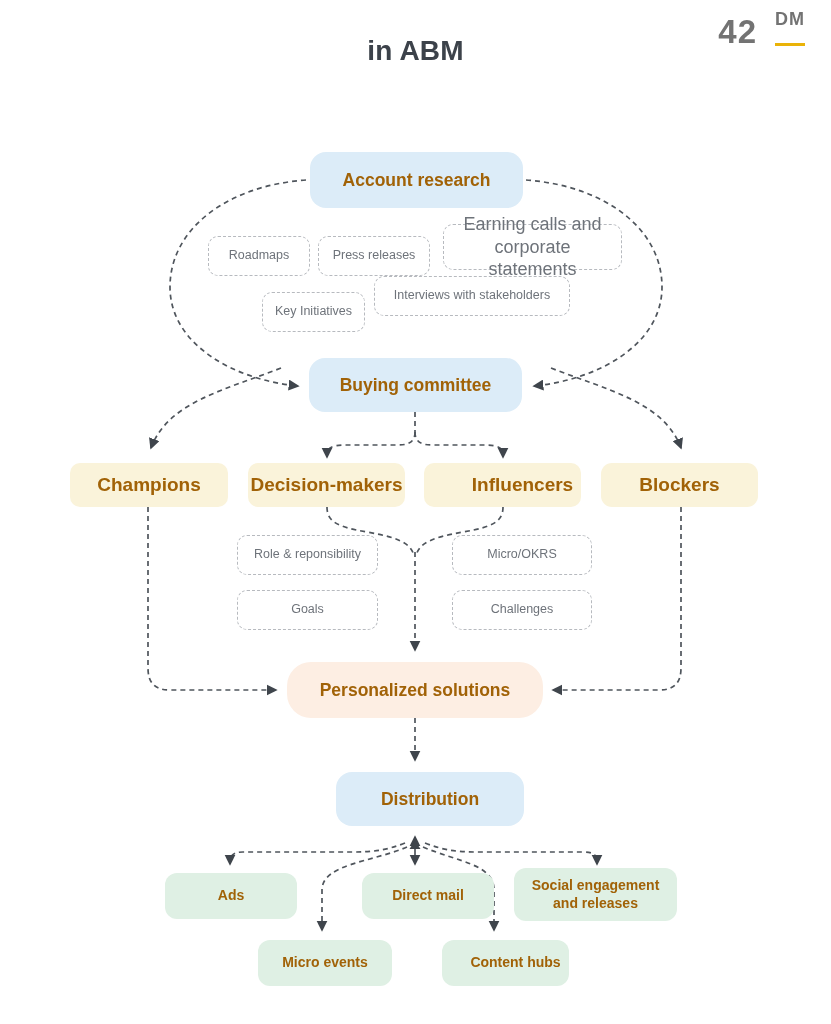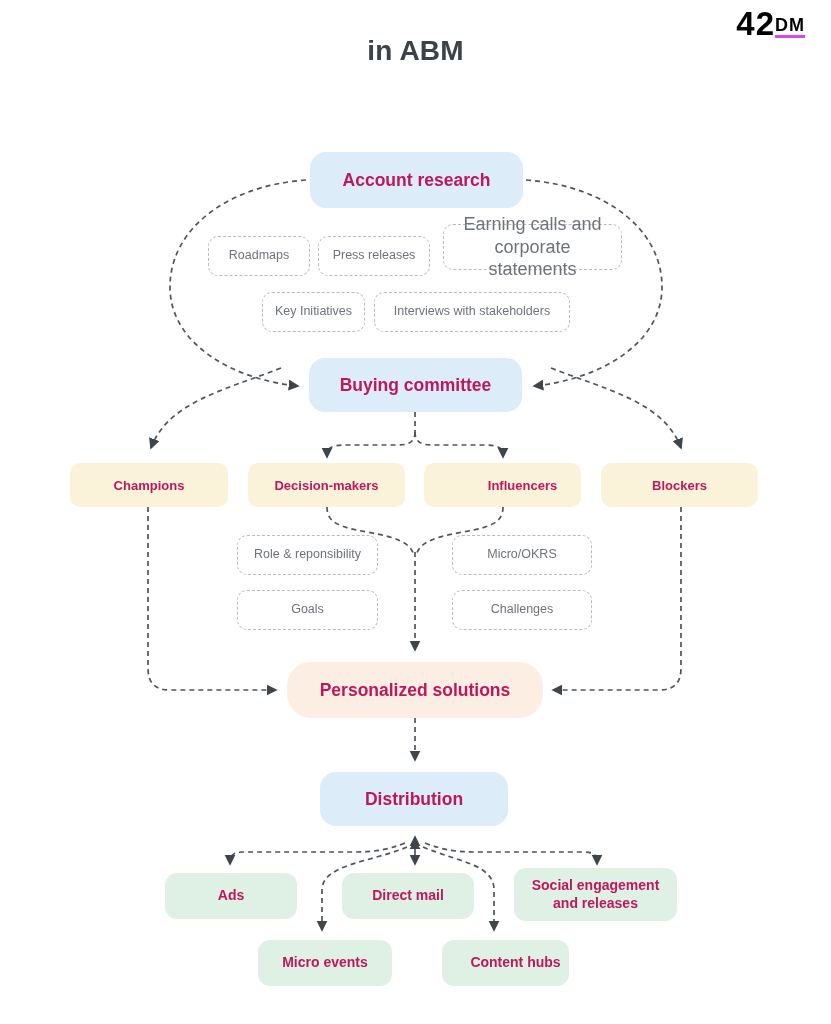--- a/index.html
+++ b/index.html
@@ -2,46 +2,46 @@
 <html><head>
 <meta charset="utf-8">
 <style>
   html,body{margin:0;padding:0;background:#ffffff;}
   body{font-family:"Liberation Sans","DejaVu Sans",sans-serif;}
   .canvas{position:relative;width:831px;height:1024px;background:#ffffff;overflow:hidden;}
 
   .title{position:absolute;top:33px;left:0;width:100%;text-align:center;
          font-size:28px;line-height:1.32;font-weight:700;color:#3c424a;letter-spacing:.2px;}
 
-  .logo{position:absolute;top:10px;right:26px;display:flex;align-items:flex-end;color:#000000;}
+  .logo{position:absolute;top:10px;right:26px;display:flex;align-items:flex-end;color:#737373;}
   .logo .big{font-size:33px;font-weight:600;line-height:.85;letter-spacing:1px;}
   .logo .small{font-size:18px;font-weight:700;letter-spacing:1px;line-height:1;
-               border-bottom:3px solid #d946ef;padding-bottom:1px;margin-left:0;}
+               border-bottom:3px solid #eab308;padding-bottom:15px;margin-left:18px;}
 
   svg.wires{position:absolute;top:0;left:0;width:831px;height:1024px;pointer-events:none;}
 
   .node{position:absolute;display:flex;align-items:center;justify-content:center;
-        text-align:center;color:#be185d;box-sizing:border-box;}
+        text-align:center;color:#a16207;box-sizing:border-box;}
   .big-node{border-radius:16px;font-size:17.5px;font-weight:700;}
-  .mid-node{border-radius:10px;font-size:13px;font-weight:700;}
+  .mid-node{border-radius:10px;font-size:19px;font-weight:700;}
   .grn-node{border-radius:12px;font-size:14px;font-weight:700;line-height:1.25;padding:0 8px;}
   .chip{border:1.6px dashed #b7babf;border-radius:10px;background:#ffffff;
         font-size:12.5px;font-weight:400;color:#6e737a;line-height:1.25;padding:0 8px;}
 
   
   #account-research{left:310px;top:152px;width:213px;height:56px;}
   #buying-committee{left:309px;top:358px;width:213px;height:54px;}
   #personalized-solutions{left:287px;top:662px;width:256px;height:56px;border-radius:24px;}
   #distribution{left:320px;top:772px;width:188px;height:54px;}
 
   #chip-roadmaps{left:208px;top:236px;width:102px;height:40px;}
   #chip-press-releases{left:318px;top:236px;width:112px;height:40px;}
   #chip-earning-calls{left:443px;top:224px;width:179px;height:46px;font-size:18px;}
   #chip-key-initiatives{left:262px;top:292px;width:103px;height:40px;}
-  #chip-interviews{left:374px;top:292px;width:196px;height:40px;}
+  #chip-interviews{left:374px;top:276px;width:196px;height:40px;}
 
   #champions{left:70px;top:463px;width:158px;height:44px;}
   #decision-makers{left:248px;top:463px;width:157px;height:44px;}
   #influencers{left:424px;top:463px;width:157px;height:44px;padding-left:40px;}
   #blockers{left:601px;top:463px;width:157px;height:44px;}
 
   #chip-role{left:237px;top:535px;width:141px;height:40px;}
   #chip-kpis{left:452px;top:535px;width:140px;height:40px;}
   #chip-goals{left:237px;top:590px;width:141px;height:40px;}
   #chip-challenges{left:452px;top:590px;width:140px;height:40px;}
@@ -118,21 +118,21 @@
   <div class="node mid-node" id="influencers" style="background: rgb(250, 243, 218);">Influencers</div>
   <div class="node mid-node" id="blockers" style="background: rgb(250, 243, 218); border-radius: 11px;">Blockers</div>
 
   <div class="node chip" id="chip-role">Role &amp; reponsibility</div>
   <div class="node chip" id="chip-kpis">Micro/OKRS</div>
   <div class="node chip" id="chip-goals">Goals</div>
   <div class="node chip" id="chip-challenges">Challenges</div>
 
   <div class="node big-node" id="personalized-solutions" style="background: rgb(253, 238, 227);">Personalized solutions</div>
 
-  <div class="node big-node" id="distribution" style="background: rgb(220, 236, 248);">Distribution</div>
+  <div class="node big-node" id="distribution" style="background: rgb(220, 236, 248); margin-left: 16px;">Distribution</div>
 
   <div class="node grn-node" id="ads" style="background: rgb(223, 240, 228);">Ads</div>
-  <div class="node grn-node" id="direct-mail" style="background: rgb(223, 240, 228);">Direct mail</div>
+  <div class="node grn-node" id="direct-mail" style="background: rgb(223, 240, 228); margin-left: 20px;">Direct mail</div>
   <div class="node grn-node" id="social-engagement" style="background: rgb(223, 240, 228);">Social engagement and releases</div>
   <div class="node grn-node" id="micro-events" style="background: rgb(223, 240, 228);">Micro events</div>
   <div class="node grn-node" id="content-hubs" style="background: rgb(223, 240, 228);">Content hubs</div>
 
 </div>
 
 </body></html>

